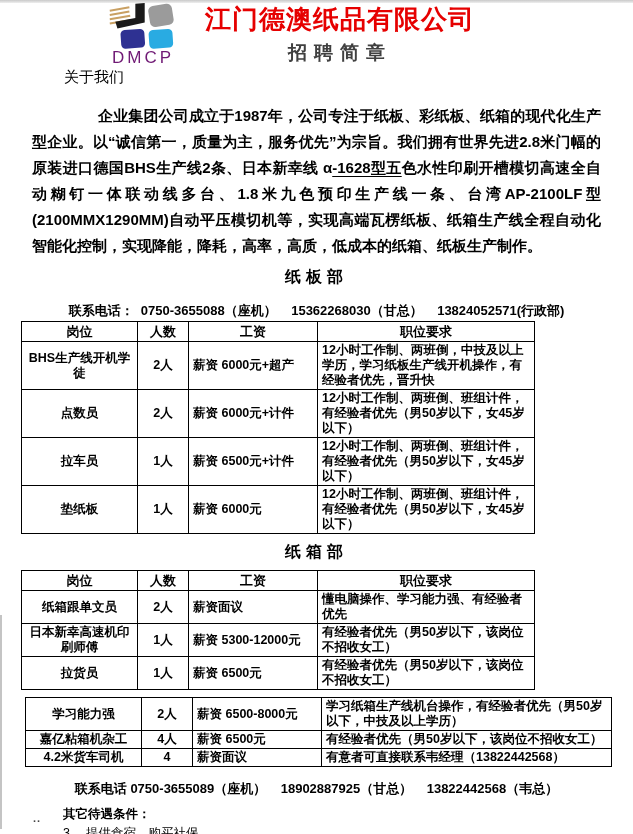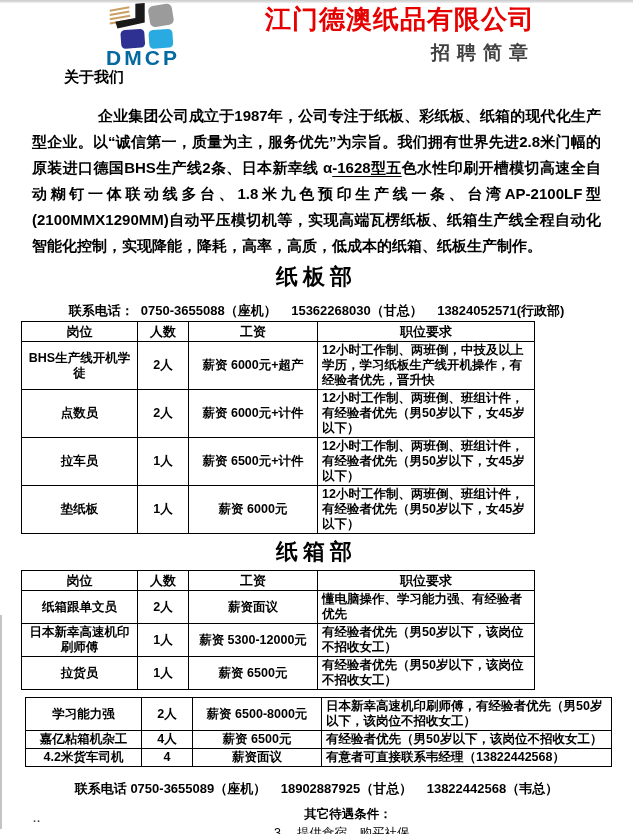--- a/index.html
+++ b/index.html
@@ -6,53 +6,53 @@
   body{
     width:633px;height:834px;overflow:hidden;background:#ffffff;
     font-family:"Liberation Sans","DejaVu Sans",sans-serif;color:#000;
     position:relative;
   }
   .top-edge{position:absolute;top:0;left:0;width:633px;height:3px;
     background:linear-gradient(#c9c9c9,#efefef);}
   
   .header{position:relative;height:62px;}
   .logo{position:absolute;left:95px;top:3px;width:96px;height:58px;text-align:center;}
-  .logo-text{font-size:21px;letter-spacing:3px;color:#0369a1;font-weight:700;
+  .logo-text{font-size:17px;letter-spacing:3px;color:#701a75;font-weight:400;
     line-height:14px;margin-top:-2px;}
-  .title-block{position:absolute;left:195px;top:4px;width:340px;text-align:right;}
+  .title-block{position:absolute;left:170px;top:4px;width:340px;text-align:center;}
   .company-name{color:#e60000;font-size:26px;font-weight:700;line-height:30px;
     letter-spacing:1px;white-space:nowrap;}
   .doc-title{color:#404040;font-size:19px;font-weight:700;letter-spacing:7px;
     margin-top:6px;}
   
-  .about-heading{font-size:15px;font-weight:700;margin:6px 0 2px 64px;}
+  .about-heading{font-size:15px;font-weight:400;margin:6px 0 2px 64px;}
   .about-para{margin:16px 32px 0 32px;font-size:15px;font-weight:700;
     line-height:26px;text-align:justify;text-indent:66px;}
   .u{text-decoration:underline;text-underline-offset:3px;}
   
-  .section-title{text-align:center;font-size:22px;font-weight:700;
+  .section-title{text-align:center;font-size:16px;font-weight:700;
     letter-spacing:5px;margin-top:6px;line-height:24px;}
   .contact-line{text-align:center;font-size:13px;font-weight:700;
     white-space:pre;line-height:16px;margin-top:14px;}
   
   table{border-collapse:collapse;table-layout:fixed;}
   .jobs{margin-left:21px;width:514px;font-size:12.5px;font-weight:700;margin-top:2px;}
   .jobs th,.jobs td{border:1.5px solid #000;padding:1px 4px;line-height:15px;
     vertical-align:middle;}
   .jobs th{text-align:center;font-size:13px;padding:2px 4px;}
   .col-pos{width:107px;text-align:center;}
   .col-num{width:42px;text-align:center;}
-  .col-sal{width:120px;text-align:center;white-space:pre;}
+  .col-sal{width:120px;white-space:pre;}
   .col-req{text-align:left;}
   .jobs-lower{margin-left:25px;width:587px;}
   .tbl-gap{height:5px;}
   
   .footer{margin:8px 0 0 63px;font-size:12.5px;line-height:19px;}
   .footer .bold{font-weight:700;}
-  .footer div{white-space:pre-wrap;text-align:center;}
+  .footer div{white-space:pre-wrap;}
   
   .edge-line{position:absolute;left:0px;top:615px;width:2px;height:214px;background:#c4c4c4;}
   .stray-marks{position:absolute;left:33px;top:812px;font-size:11px;font-weight:700;
     color:#444;letter-spacing:1px;}
 </style>
 </head>
 <body>
 
 <div class="top-edge"></div>
 
@@ -151,21 +151,21 @@
   </table>
 
 <div class="tbl-gap"></div>
 
 <table class="jobs jobs-lower">
   <tbody>
       <tr>
     <td class="col-pos">学习能力强</td>
     <td class="col-num">2人</td>
     <td class="col-sal">薪资 6500-8000元</td>
-    <td class="col-req">日本新幸高速机印刷师傅，有经验者优先（男50岁以下，该岗位不招收女工）</td>
+    <td class="col-req">学习纸箱生产线机台操作，有经验者优先（男50岁以下，中技及以上学历）</td>
   </tr>
   <tr>
     <td class="col-pos">嘉亿粘箱机杂工</td>
     <td class="col-num">4人</td>
     <td class="col-sal">薪资 6500元</td>
     <td class="col-req">有经验者优先（男50岁以下，该岗位不招收女工）</td>
   </tr>
   <tr>
     <td class="col-pos">4.2米货车司机</td>
     <td class="col-num">4</td>

